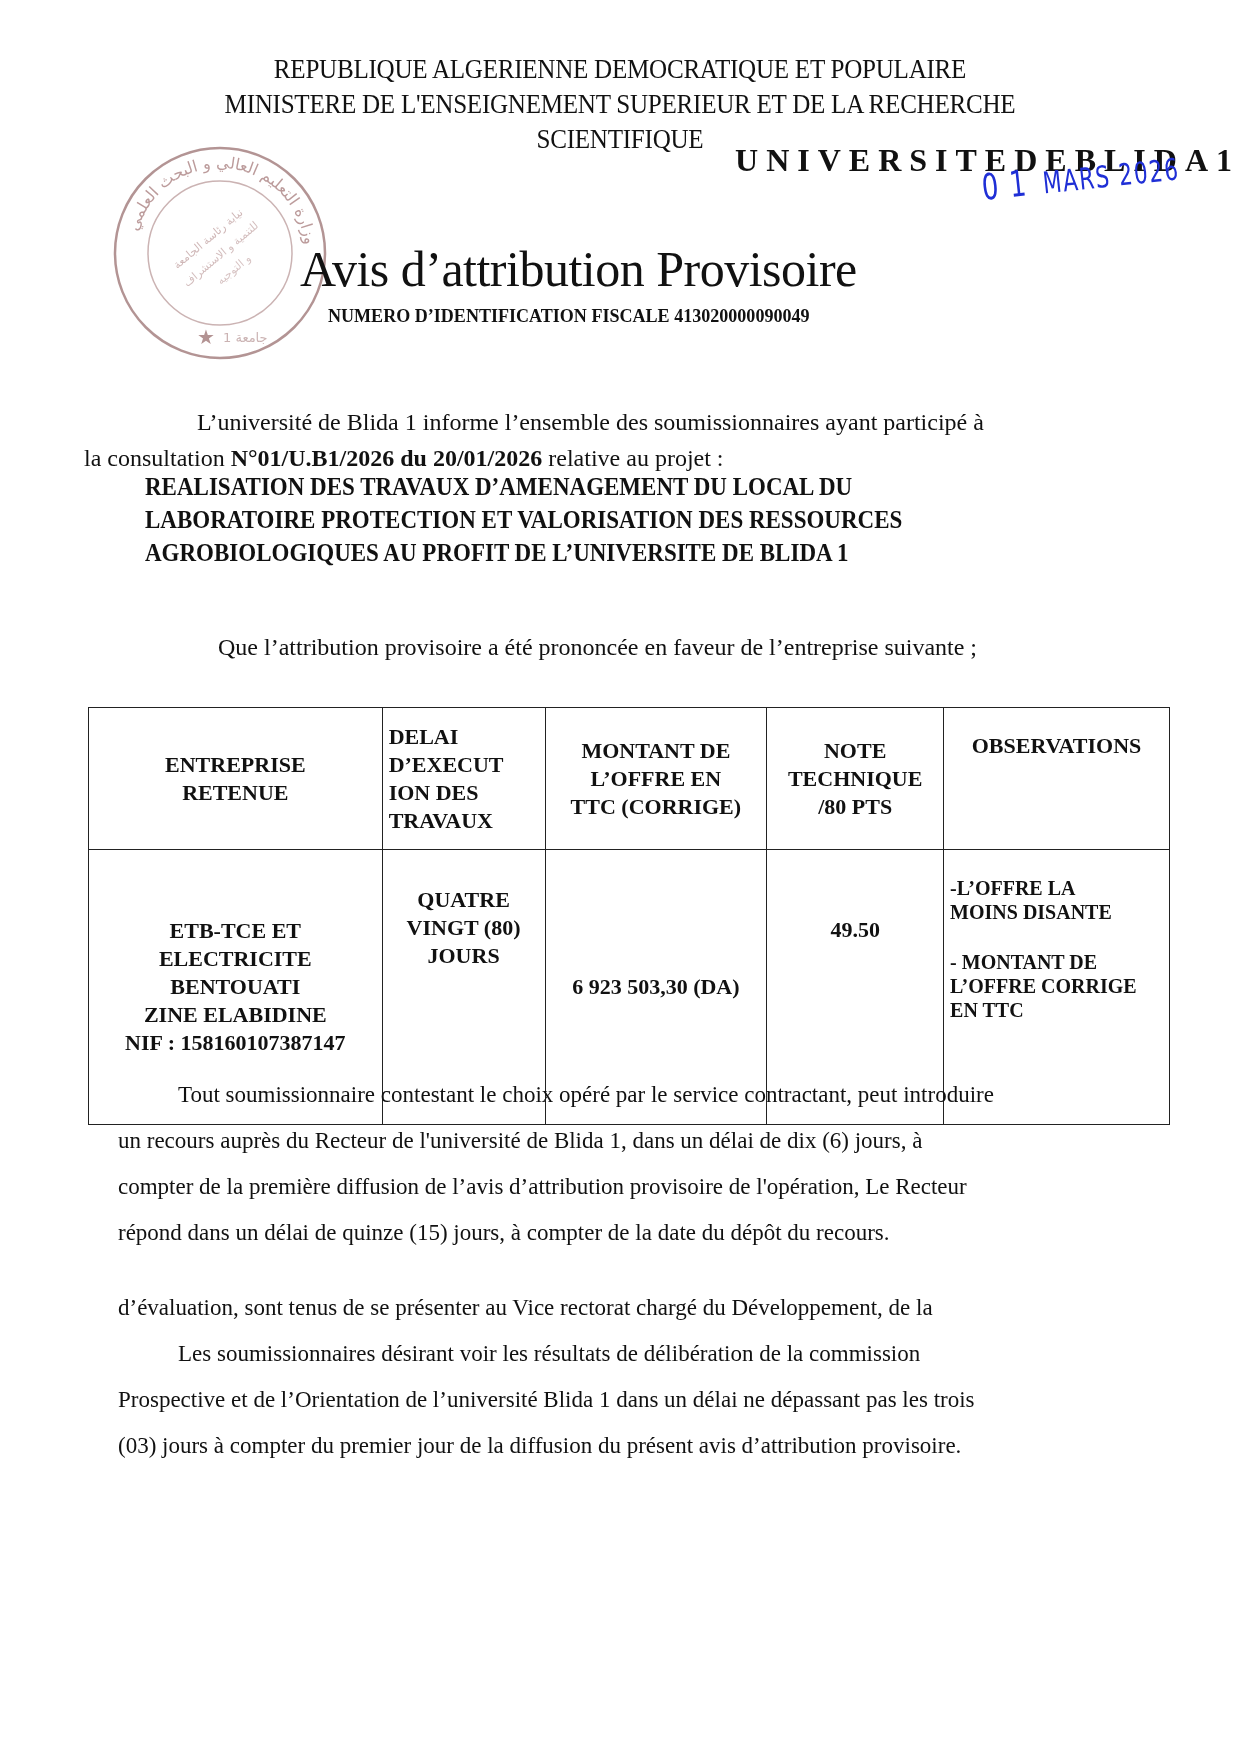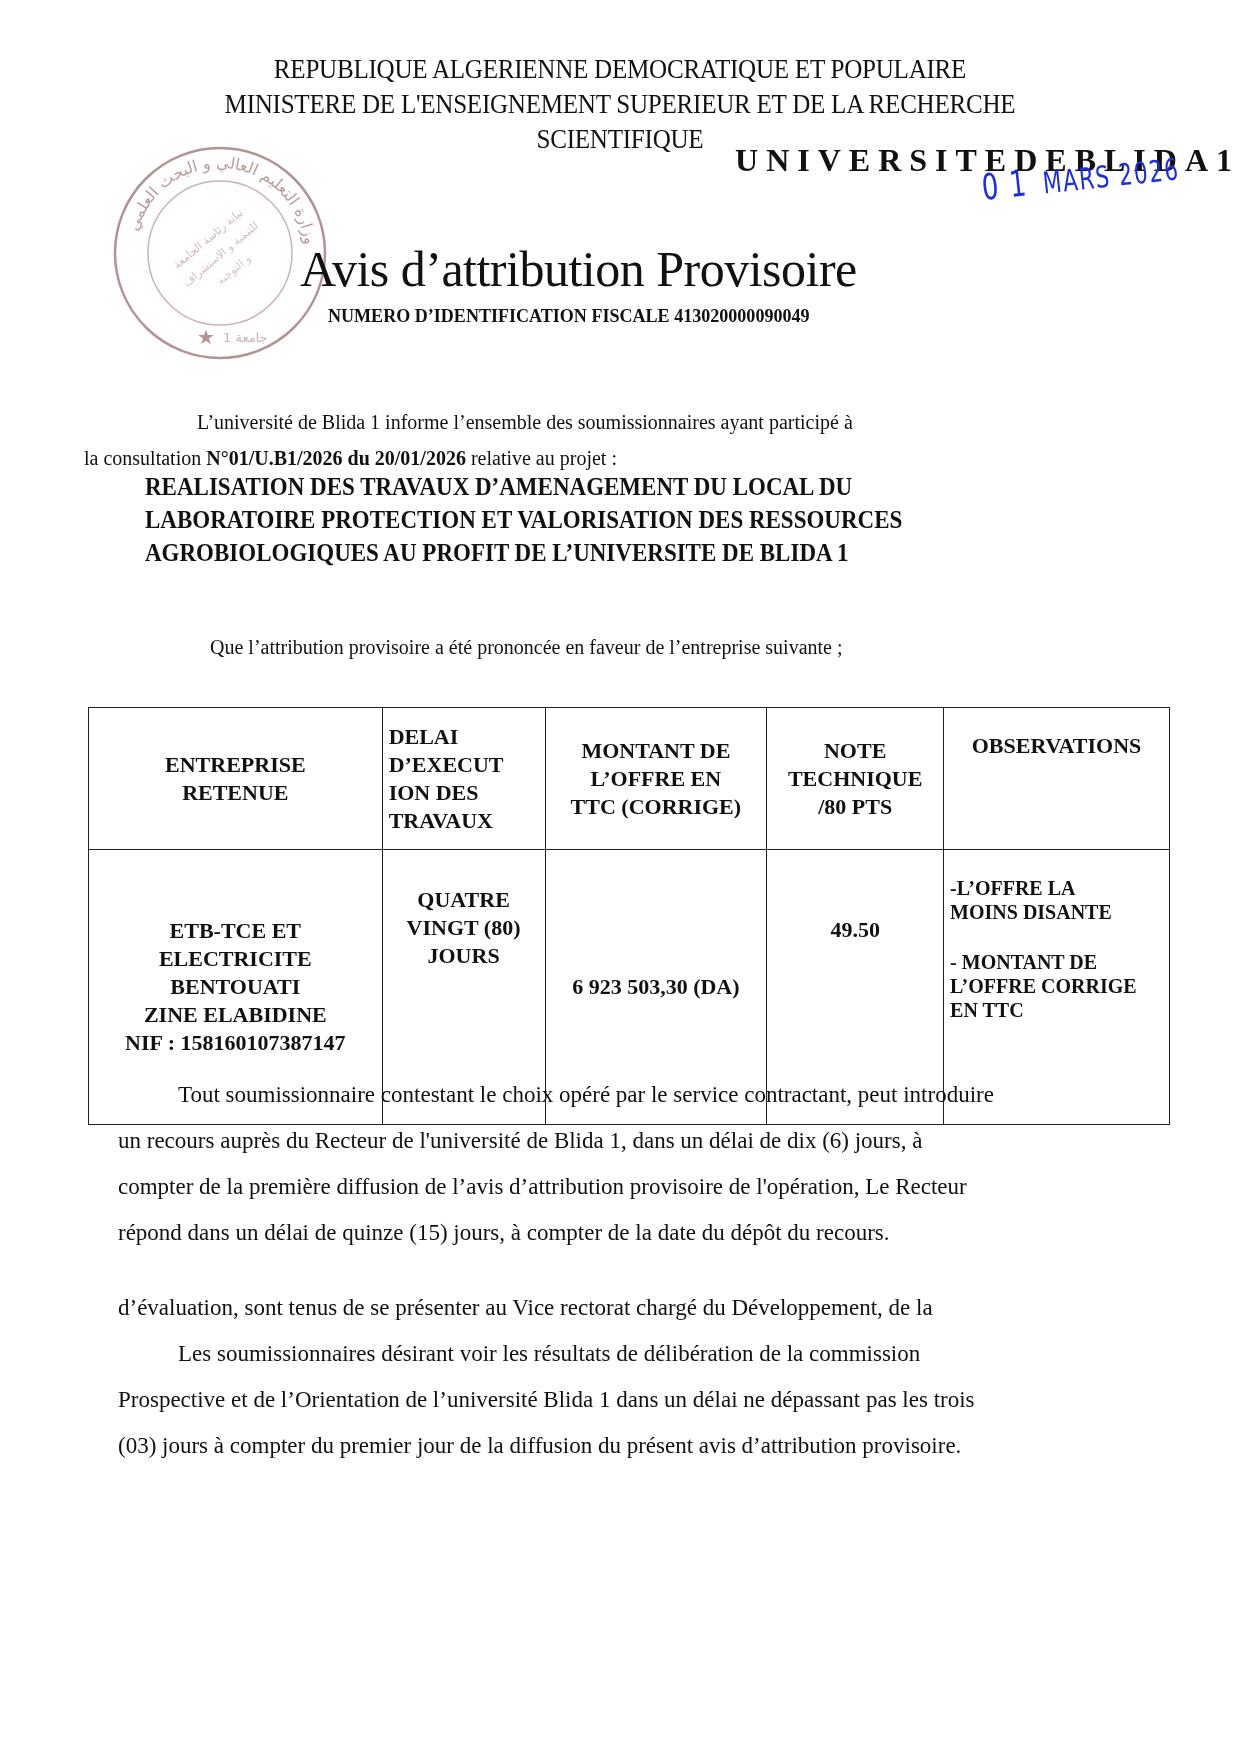--- a/index.html
+++ b/index.html
@@ -33,21 +33,21 @@
   .title {
     position: absolute; left: 300px; top: 240px; font-size: 50px; font-weight: normal;
     letter-spacing: -0.5px; white-space: nowrap;
   }
   .nif {
     position: absolute; left: 328px; top: 305px; font-size: 19px; font-weight: bold;
     white-space: nowrap; transform: scaleX(0.95); transform-origin: left center;
   }
 
   .para {
-    position: absolute; font-size: 20px; line-height: 34px; white-space: nowrap;
+    position: absolute; font-size: 24px; line-height: 34px; white-space: nowrap;
     transform-origin: left center;
   }
   .project {
     position: absolute; left: 145px; top: 470px; font-size: 25px; font-weight: bold;
     line-height: 33px; white-space: nowrap; transform: scaleX(0.92); transform-origin: left top;
   }
 
   table.attrib {
     position: absolute; left: 88px; top: 707px; width: 1082px;
     border-collapse: collapse; font-weight: bold; font-size: 22px; text-align: center;
@@ -108,21 +108,21 @@
   <div class="para" style="left:84px; top:441px;">
     <span>la consultation </span><b>N°01/U.B1/2026 du 20/01/2026</b><span> relative au projet :</span>
   </div>
 
   <div class="project">
     <div>REALISATION DES TRAVAUX D’AMENAGEMENT DU LOCAL DU</div>
     <div>LABORATOIRE PROTECTION ET VALORISATION DES RESSOURCES</div>
     <div>AGROBIOLOGIQUES AU PROFIT DE L’UNIVERSITE DE BLIDA 1</div>
   </div>
 
-  <div class="para" style="left:210px; top:630px;">Que l’attribution provisoire a été prononcée en faveur de l’entreprise  suivante ;</div>
+  <div class="para" style="left:218px; top:630px;">Que l’attribution provisoire a été prononcée en faveur de l’entreprise  suivante ;</div>
 
   <table class="attrib">
     <colgroup>
       <col style="width:294px">
         <col style="width:163px">
         <col style="width:222px">
         <col style="width:177px">
         <col style="width:226px">
     </colgroup>
     <thead>

